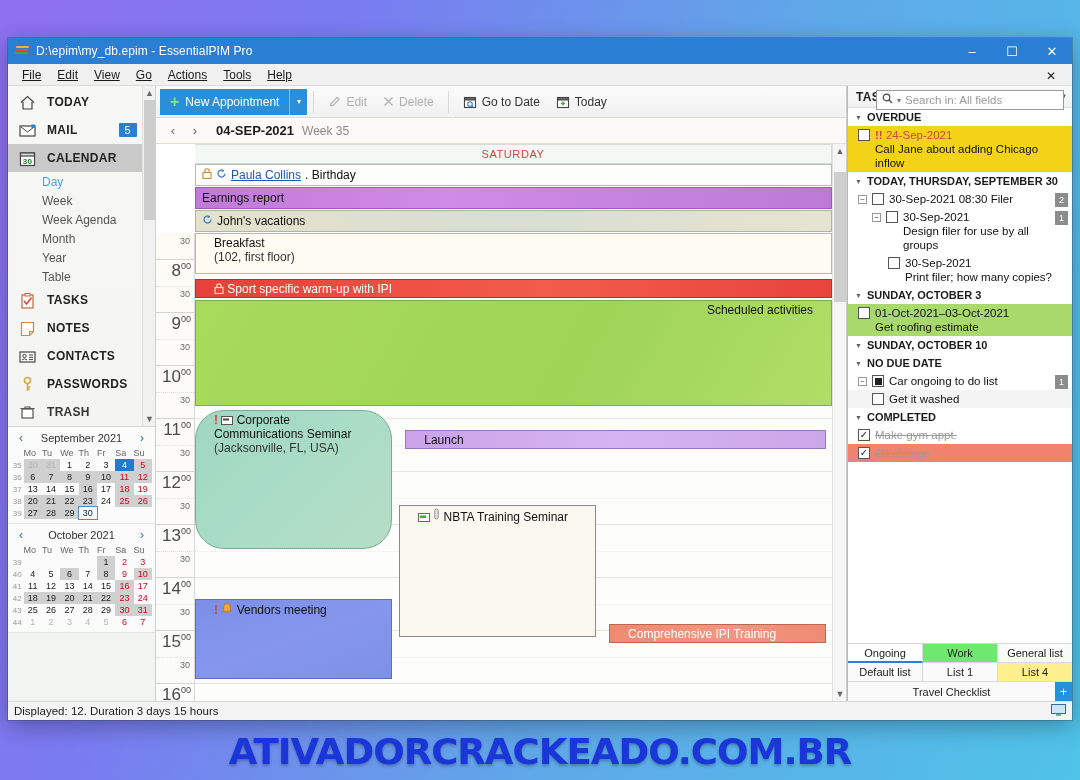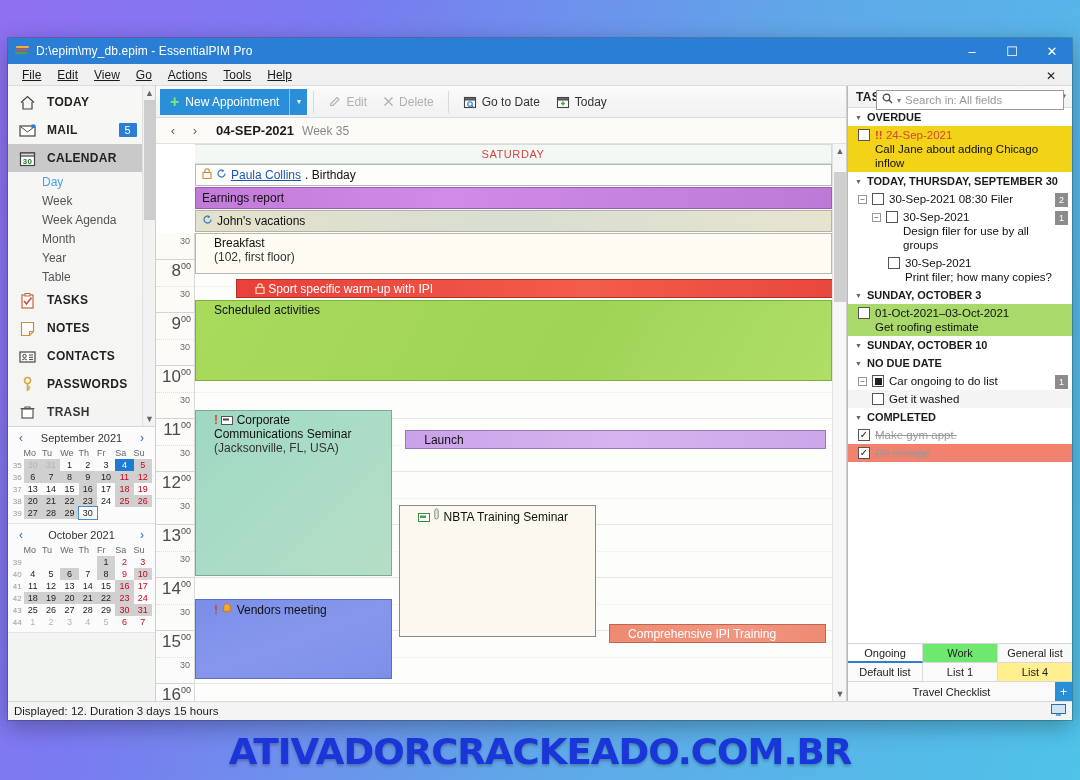--- a/index.html
+++ b/index.html
@@ -627,30 +627,30 @@
                 <div class="hline half" style="top:318px"></div>
                 <div class="hline" style="top:343.5px"></div>
                 <div class="hline half" style="top:371px"></div>
                 <div class="hline" style="top:396.5px"></div>
                 <div class="hline half" style="top:424px"></div>
                 <div class="hline" style="top:449.5px"></div>
                 <div class="ev" style="top:0px;height:41px;left:0%;width:100%;background:#fdfbf2;border-color:#b7b7b7;">
                   <div class="ttl">Breakfast</div>
                   <div class="sub">(102, first floor)</div>
                 </div>
-                <div class="ev" style="top:46px;height:19px;left:0%;width:100%;background:linear-gradient(90deg,#e8403a,#f25c4a 55%,#e8443c);border-color:#b53028;color:#fff;margin-left:41px;">
+                <div class="ev" style="top:46px;height:19px;left:0%;width:100%;background:linear-gradient(90deg,#e8403a,#f25c4a 55%,#e8443c);border-color:#b53028;color:#fff;">
                   <div class="ttl"><span><svg width="10" height="11" viewBox="0 0 10 11" style="vertical-align:-1px">
                         <rect x="1" y="4.5" width="8" height="6" fill="none" stroke="#ffd9b0" stroke-width="1.2"></rect>
                         <path d="M2.8 4.5 V3 a2.2 2.2 0 0 1 4.4 0 V4.5" fill="none" stroke="#ffd9b0" stroke-width="1.2"></path>
                       </svg></span> Sport specific warm-up with IPI</div>
                 </div>
-                <div class="ev" style="top:67px;height:81px;left:0%;width:100%;background:linear-gradient(120deg,#a8da5c,#9fd457 60%,#b0de66);border-color:#7fae3e;">
+                <div class="ev" style="top:67px;height:106px;left:0%;width:100%;background:linear-gradient(120deg,#a8da5c,#9fd457 60%,#b0de66);border-color:#7fae3e;text-align:right;">
                   <div class="ttl">Scheduled activities</div>
                 </div>
-                <div class="ev" style="top:177px;height:166px;left:0%;width:31%;background:linear-gradient(135deg,#9fd7c0,#a9dcc6 45%,#b6ddc6);border-color:#7aab97;">
+                <div class="ev" style="top:177px;height:139px;left:0%;width:31%;background:linear-gradient(135deg,#9fd7c0,#a9dcc6 45%,#b6ddc6);border-color:#7aab97;border-radius:29px;">
                   <div class="ttl"><span style="color:#d2453f;font-weight:bold">!</span> <span><svg width="12" height="9" viewBox="0 0 12 9" style="vertical-align:-1px">
                         <rect x="0.5" y="0.5" width="11" height="8" fill="#fff" stroke="#555"></rect>
                         <rect x="2" y="2.5" width="6" height="2" fill="#4a4a4a"></rect>
                       </svg></span> Corporate Communications Seminar</div>
                   <div class="sub">(Jacksonville, FL, USA)</div>
                 </div>
                 <div class="ev" style="top:197px;height:19px;left:33%;width:66%;background:linear-gradient(90deg,#c9a2e8,#d6b4f0 50%,#cba6e9);border-color:#9a76c0;">
                   <div class="ttl">Launch</div>
                 </div>
                 <div class="ev" style="top:272px;height:132px;left:32%;width:31%;background:#fbf9ef;border-color:#8a8a8a;">

